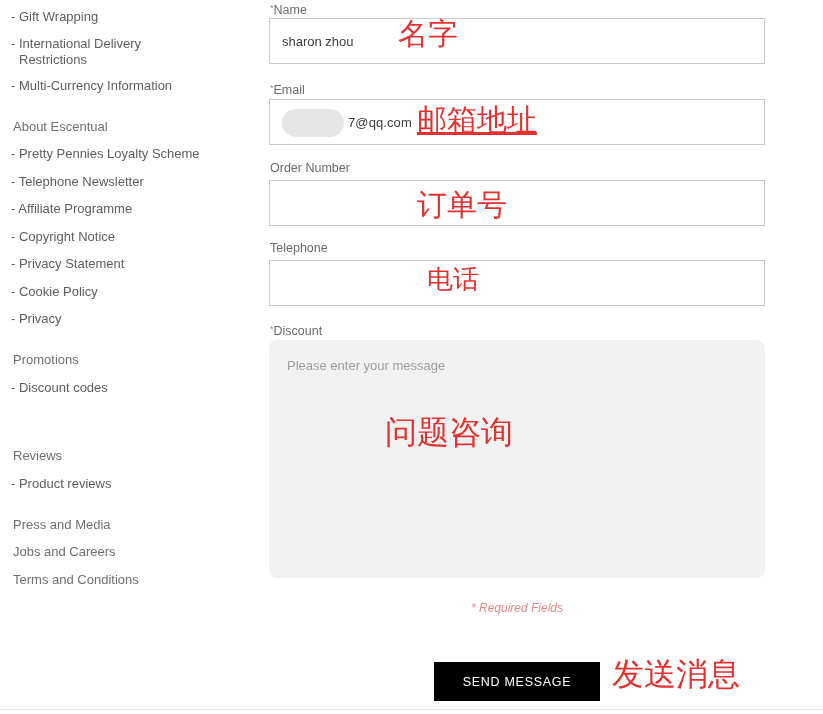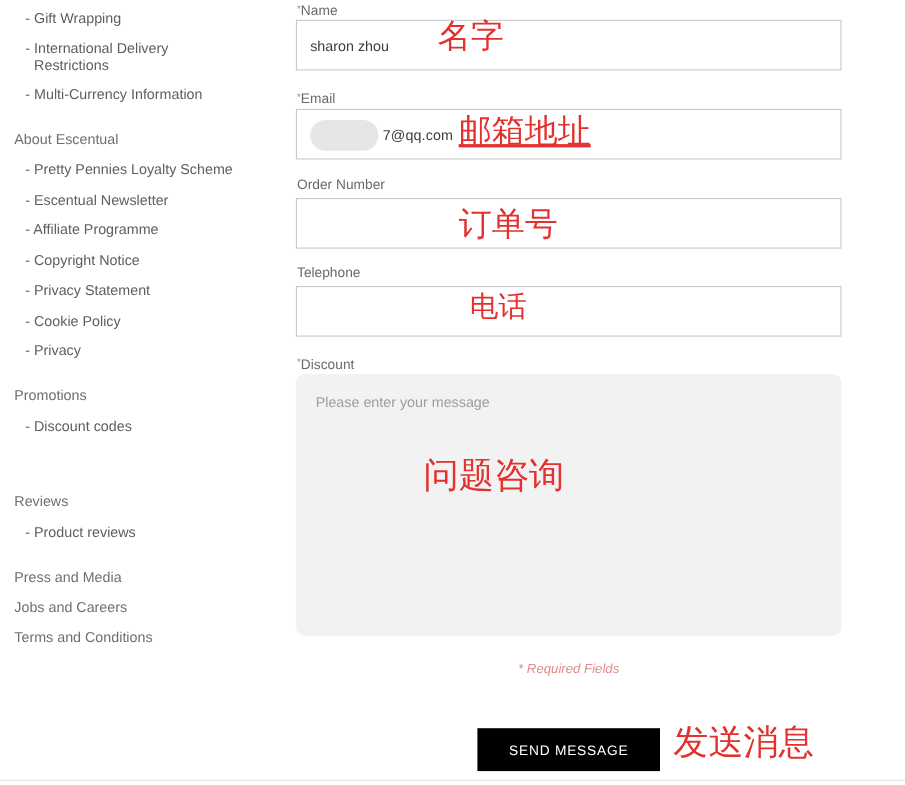--- a/index.html
+++ b/index.html
@@ -37,21 +37,21 @@
     color: #6f6f6f;
     font-size: 13px;
     line-height: 16px;
     padding-left: 13px;
     white-space: nowrap;
   }
   .nav-link {
     color: #5e5e5e;
     font-size: 13px;
     line-height: 16px;
-    padding-left: 31px;
+    padding-left: 19px;
     text-indent: -8px;
     white-space: normal;
     cursor: pointer;
   }
   .nav-link.wrap { white-space: normal; padding-right: 60px; }
 
   
   .navrow { position: absolute; left: 0; right: 0; }
 
   
@@ -181,21 +181,21 @@
       <div class="navrow" style="top: 78px;">
         <div class="nav-link">- Multi-Currency Information</div>
       </div>
       <div class="navrow" style="top: 119px;">
         <div class="nav-heading">About Escentual</div>
       </div>
       <div class="navrow" style="top: 146px;">
         <div class="nav-link">- Pretty Pennies Loyalty Scheme</div>
       </div>
       <div class="navrow" style="top: 174px;">
-        <div class="nav-link">- Escentual Newsletter</div>
+        <div class="nav-link">- Telephone Newsletter</div>
       </div>
       <div class="navrow" style="top: 201px;">
         <div class="nav-link">- Affiliate Programme</div>
       </div>
       <div class="navrow" style="top: 229px;">
         <div class="nav-link">- Copyright Notice</div>
       </div>
       <div class="navrow" style="top: 256px;">
         <div class="nav-link">- Privacy Statement</div>
       </div>

